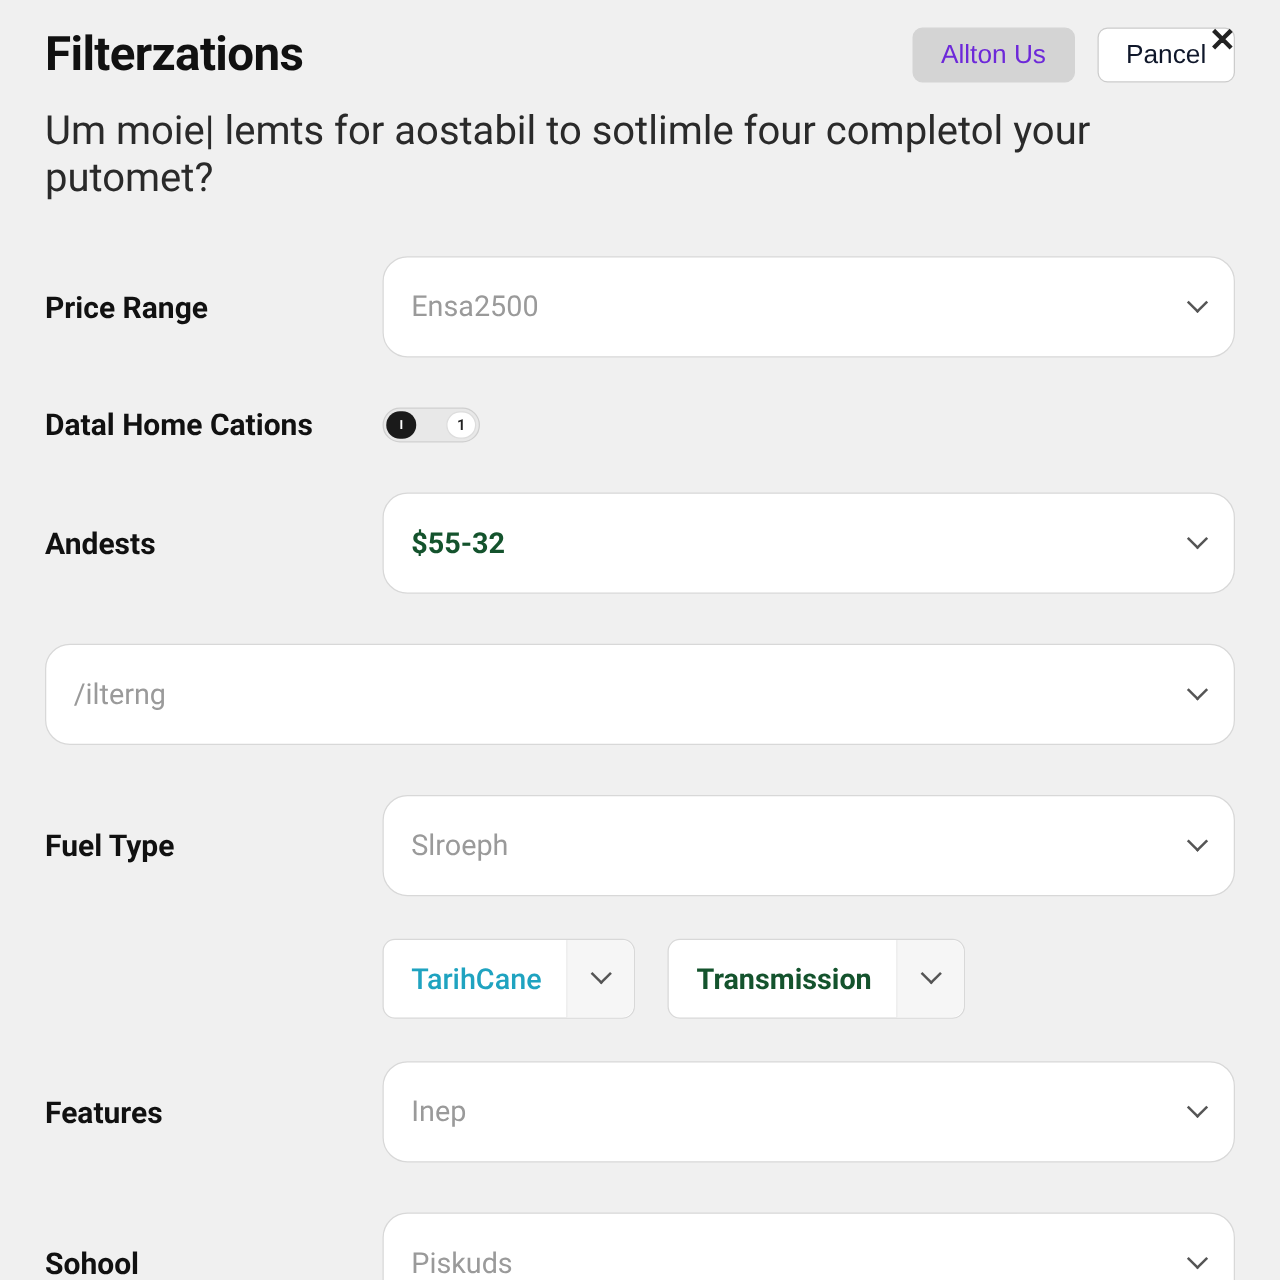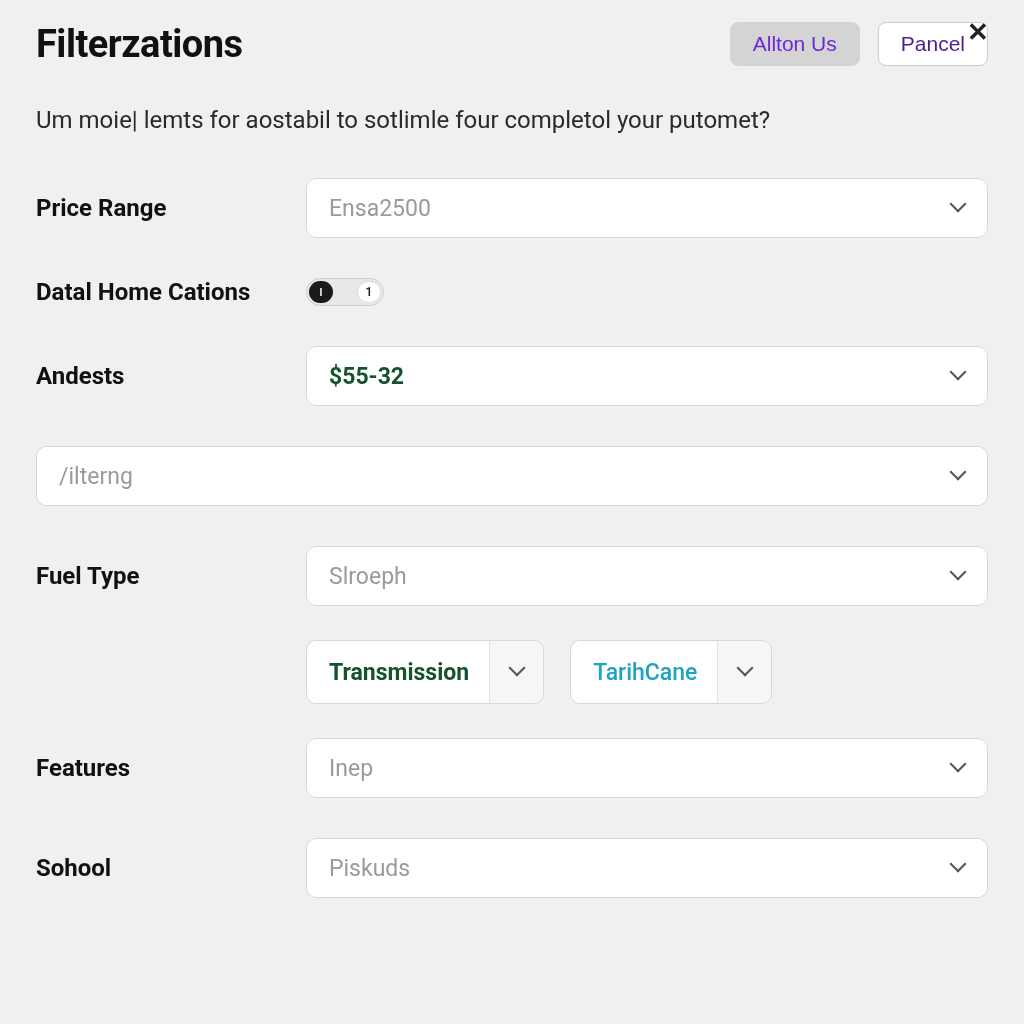--- a/index.html
+++ b/index.html
@@ -36,58 +36,58 @@
     border: 1px solid transparent;
     background: #fff;
   }
   .btn-primary {
     background: #d4d4d4;
     color: #6d28d9;
     border-color: #d4d4d4;
   }
   .btn-secondary {
     background: #fff;
-    color: #4c1d95;
+    color: #0f172a;
     border: 1px solid #ccc;
   }
   .close-x {
     position: absolute;
     right: -6px;
     top: -6px;
     font-size: 26px;
     font-weight: 600;
     color: #222;
     cursor: pointer;
     width: 32px; height: 32px;
     display: flex; align-items: center; justify-content: center;
   }
   .subtitle {
-    margin-top: 40px;
-    font-size: 24px;
+    margin-top: 19px;
+    font-size: 32px;
     color: #2a2a2a;
   }
   .form { margin-top: 44px; }
   .row {
     display: flex;
     align-items: center;
     margin-bottom: 40px;
   }
   .row .label {
     width: 270px;
     font-size: 24px;
     font-weight: 700;
     color: #111;
   }
   .controls { flex: 1; display: flex; gap: 26px; }
   .select, .select-narrow {
     position: relative;
     background: #fff;
     border: 1px solid #d8d8d8;
-    border-radius: 10px;
-    height: 60px;
+    border-radius: 20px;
+    height: 81px;
     display: flex;
     align-items: center;
     padding: 0 54px 0 22px;
     font-size: 23px;
     cursor: pointer;
   }
   .select { flex: 1; }
   .select .chev, .select-narrow .chev-box .chev {
     position: absolute;
     right: 20px;
@@ -253,31 +253,31 @@
         <span class="placeholder">Slroeph</span>
         <span class="chev"></span>
       </div>
     </div>
   </div>
 
   <div class="row trans row-sm">
     <div class="label"></div>
     <div class="controls">
       <div class="select-inline">
+        <span class="txt value-link">TarihCane</span>
+        <span class="chev-box">
+            <span class="chev"></span>
+          </span>
+      </div>
+      <div class="select-inline">
         <span class="txt value-bold">Transmission</span>
         <span class="chev-box">
             <span class="chev"></span>
           </span>
       </div>
-      <div class="select-inline">
-        <span class="txt value-link">TarihCane</span>
-        <span class="chev-box">
-            <span class="chev"></span>
-          </span>
-      </div>
     </div>
   </div>
 
   <div class="row">
     <div class="label">Features</div>
     <div class="controls">
       <div class="select">
         <span class="placeholder">Inep</span>
         <span class="chev"></span>
       </div>

